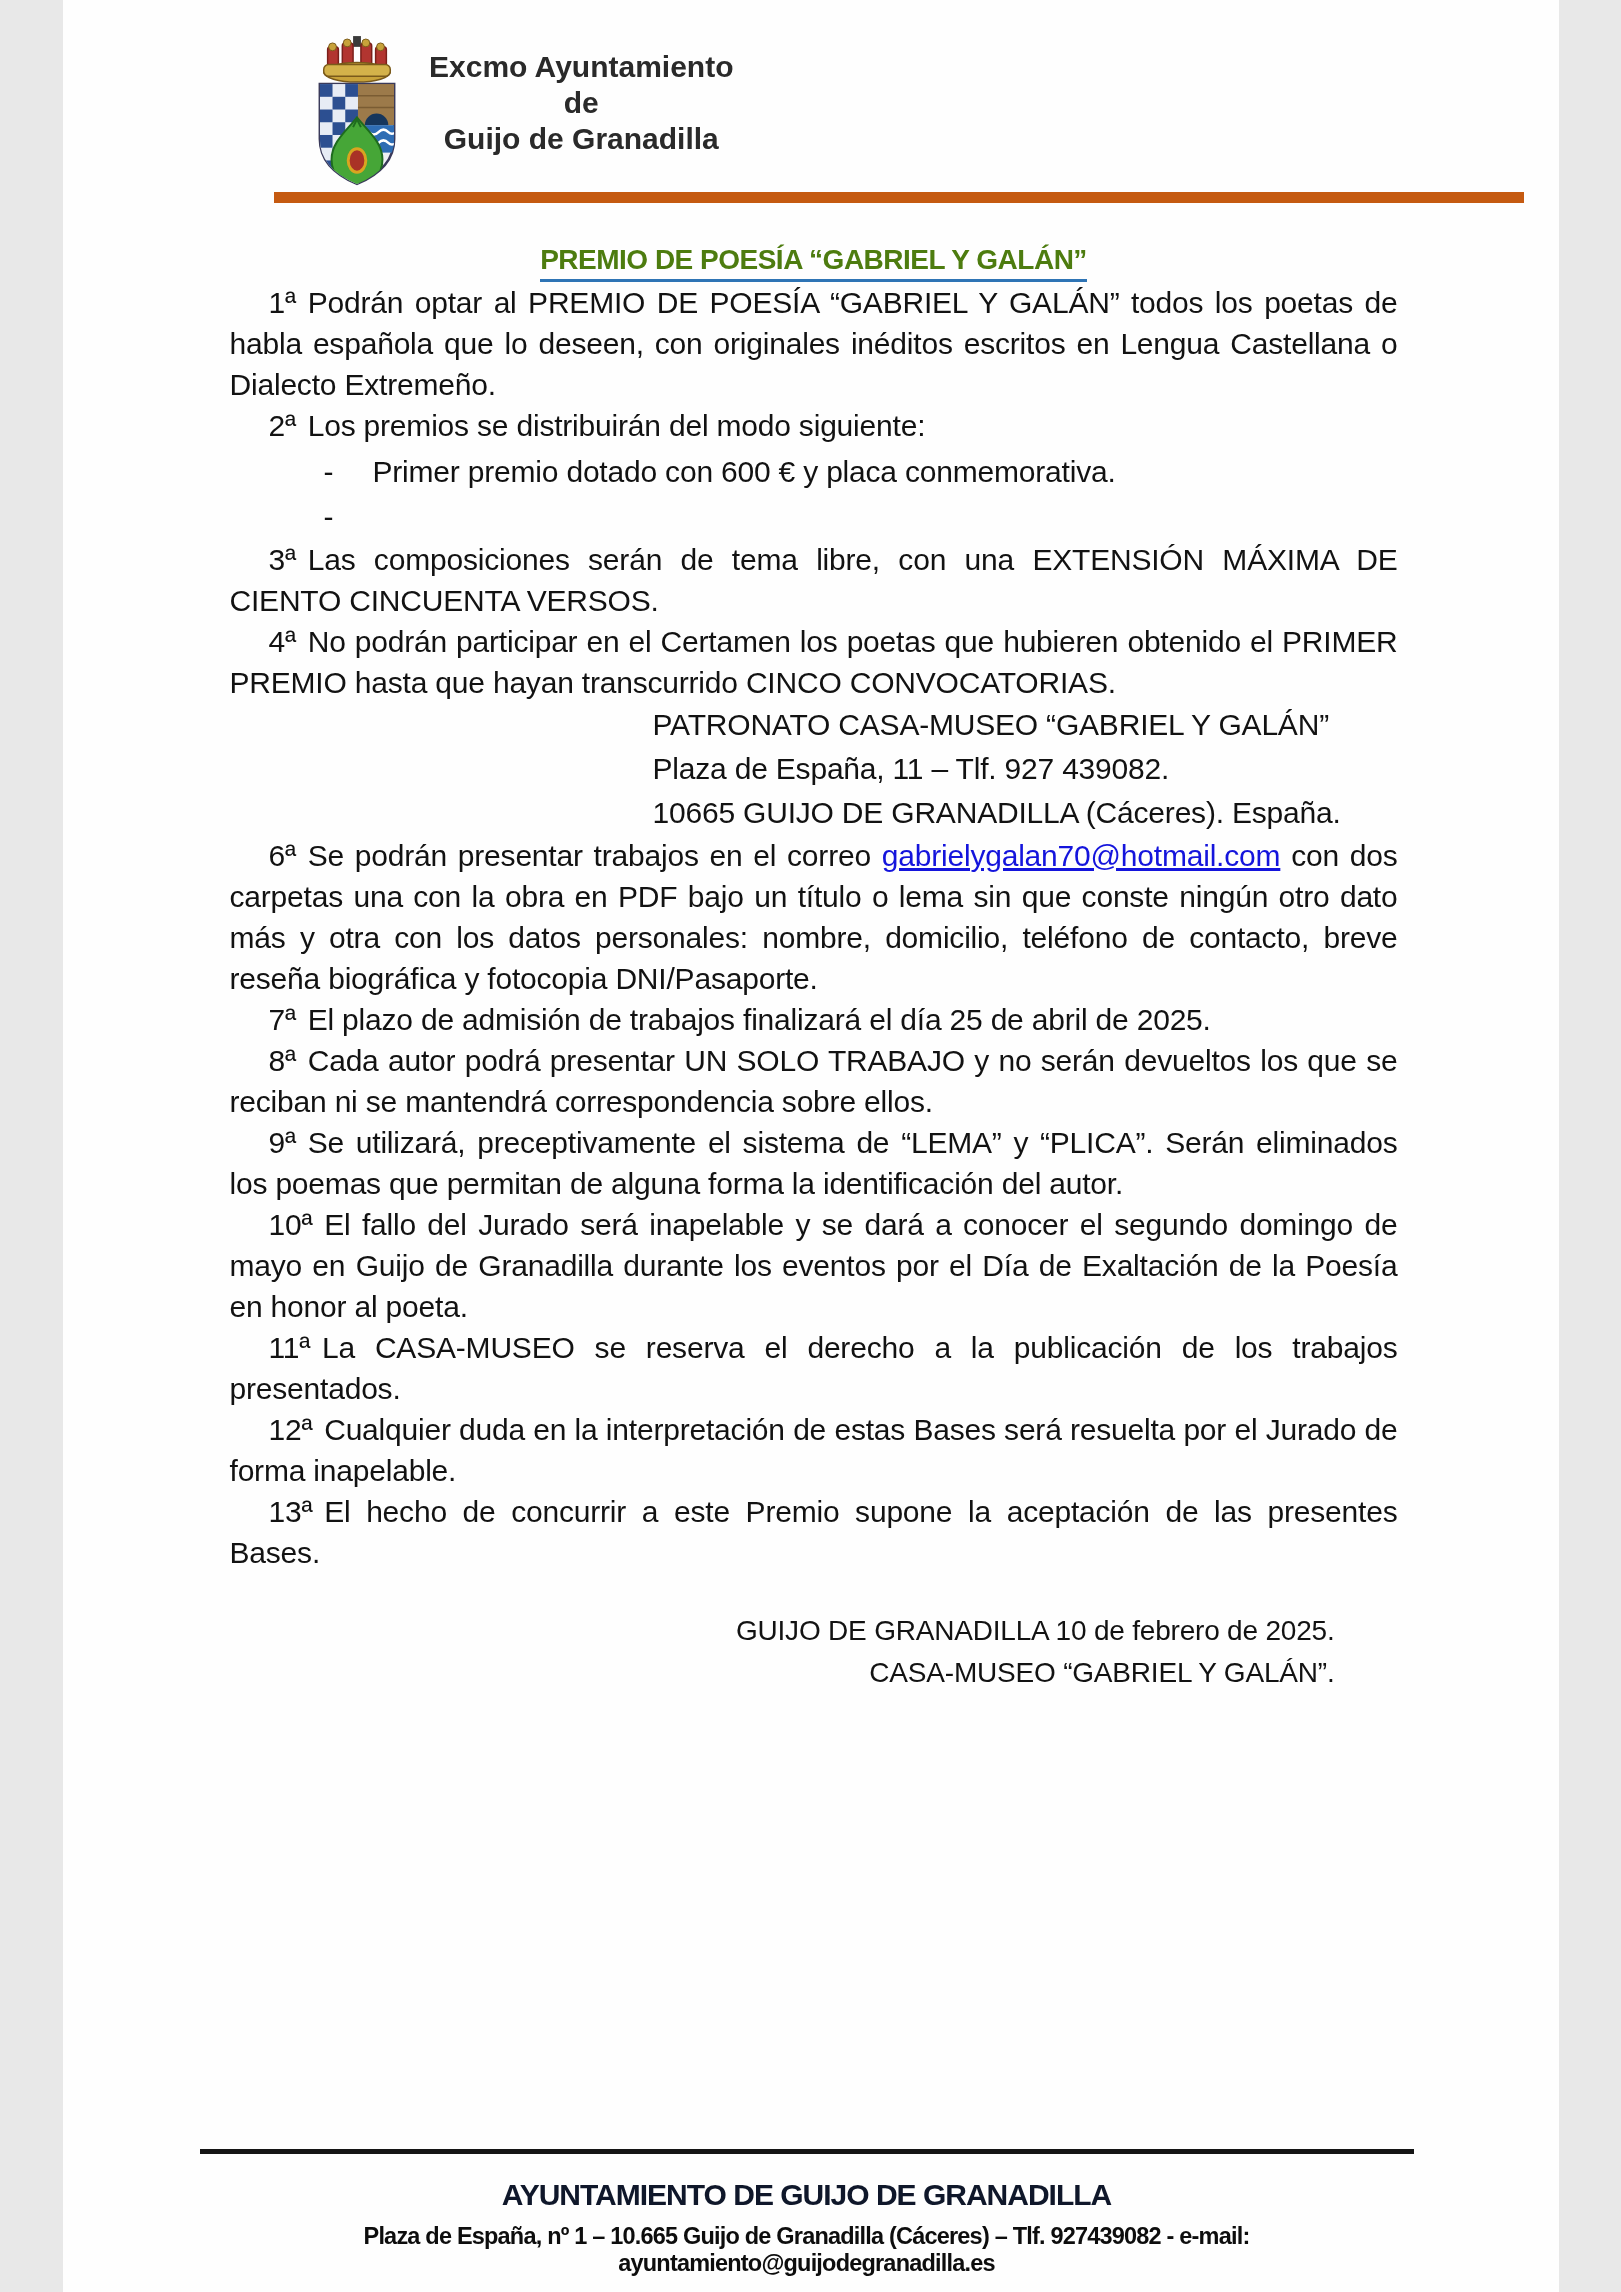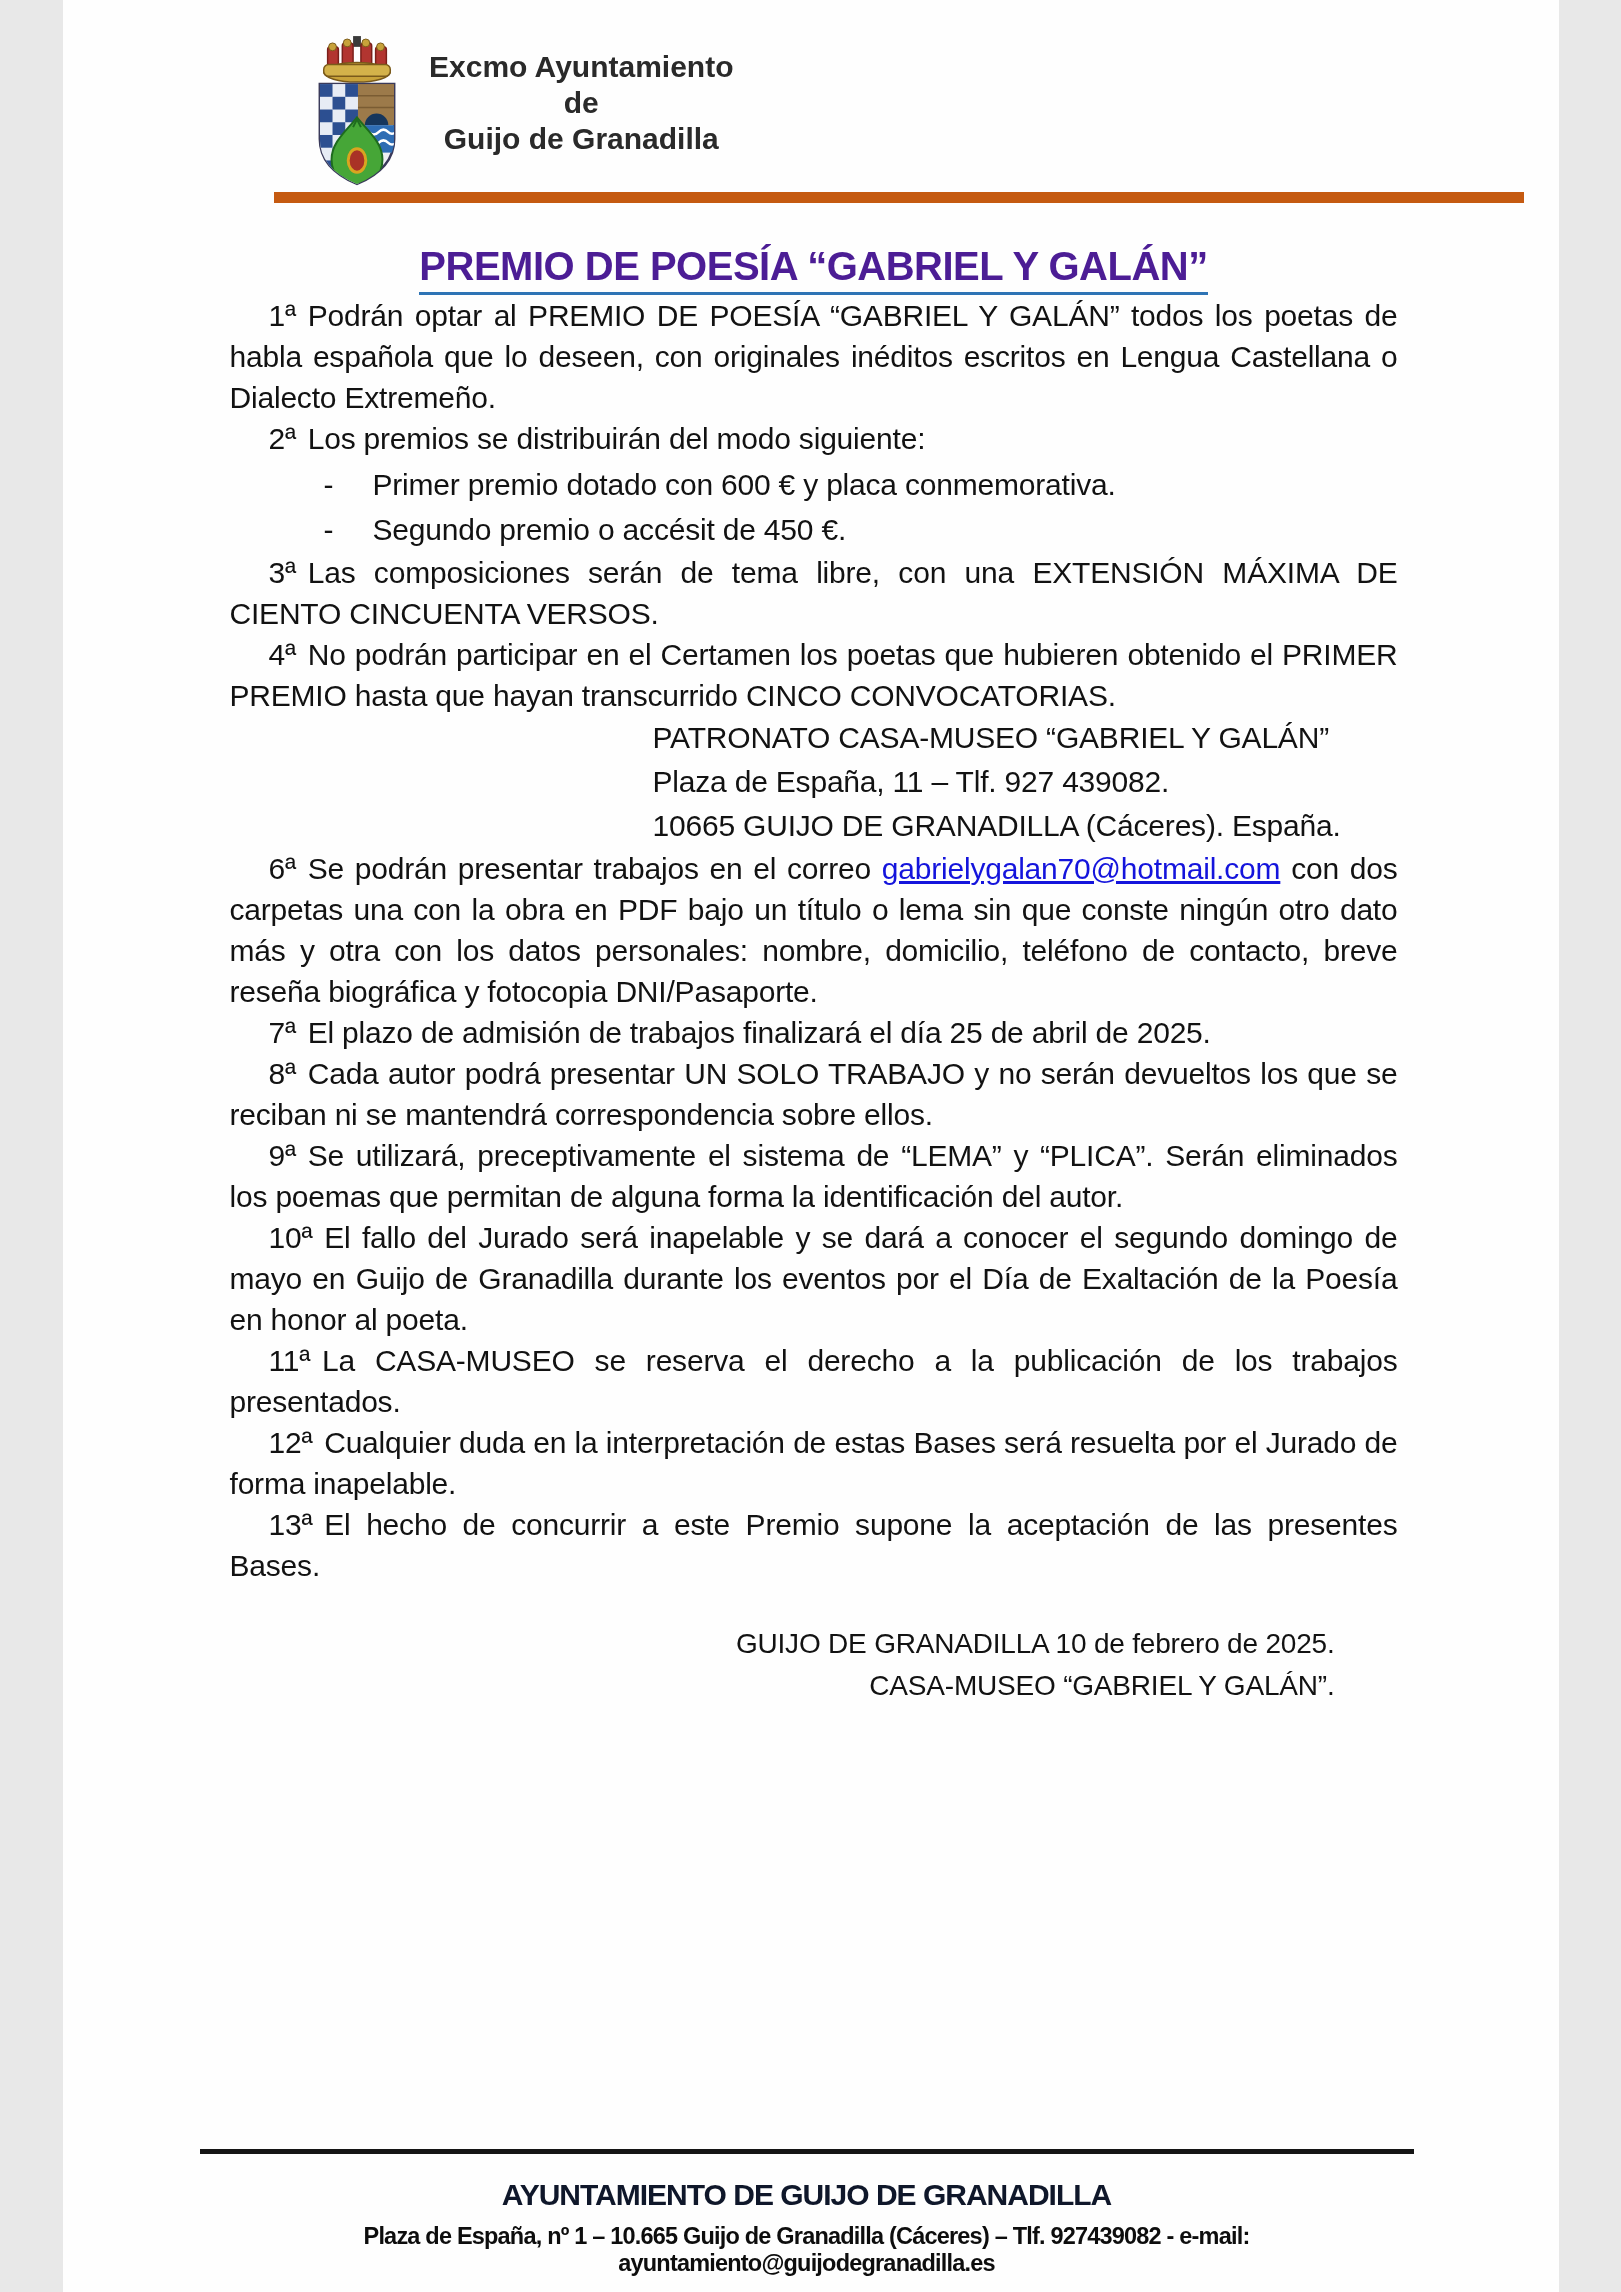--- a/index.html
+++ b/index.html
@@ -24,23 +24,23 @@
     font-size: 30px;
     line-height: 36px;
     color: #2a2a2a;
     margin-top: 15.7px;
   }
   .rule { height: 10.8px; width: 1250px; margin-left: 44px; margin-top: 2px; background: #C55A11; }
   
   .title-wrap { text-align: center; margin-top: 41px; }
   .doc-title {
     display: inline-block;
-    color: #4c1d95;
+    color: #4d7c0f;
     font-weight: bold;
-    font-size: 40px;
+    font-size: 28px;
     letter-spacing: -0.5px;
     border-bottom: 3.9px solid #2E74B5;
     padding-bottom: 2.9px;
   }
   
   p.body {
     font-size: 30px;
     line-height: 41px;
     text-align: justify;
     margin: 0;
@@ -138,21 +138,20 @@
   <p class="body clause"><span class="num">1ª</span><span>Podrán optar al PREMIO DE POESÍA “GABRIEL Y GALÁN” todos los poetas de habla española que lo deseen, con originales inéditos escritos en Lengua Castellana o Dialecto Extremeño.</span></p>
 
   <p class="body clause"><span class="num">2ª</span><span>Los premios se distribuirán del modo siguiente:</span></p>
   <ul class="bullets">
     <li class="bullet">
         <span class="dash">-</span>
         <span>Primer premio dotado con 600 € y placa conmemorativa.</span>
       </li>
     <li class="bullet">
         <span class="dash">-</span>
-        <span>Segundo premio o accésit de 450 €.</span>
       </li>
   </ul>
 
   <p class="body clause"><span class="num">3ª</span><span>Las composiciones serán de tema libre, con una EXTENSIÓN MÁXIMA DE CIENTO CINCUENTA VERSOS.</span></p>
 
   <p class="body clause"><span class="num">4ª</span><span>No podrán participar en el Certamen los poetas que hubieren obtenido el PRIMER PREMIO hasta que hayan transcurrido CINCO CONVOCATORIAS.</span></p>
 
   <div class="addr">
     <div>PATRONATO CASA-MUSEO “GABRIEL Y GALÁN”</div>
     <div>Plaza de España, 11 – Tlf. 927 439082.</div>

